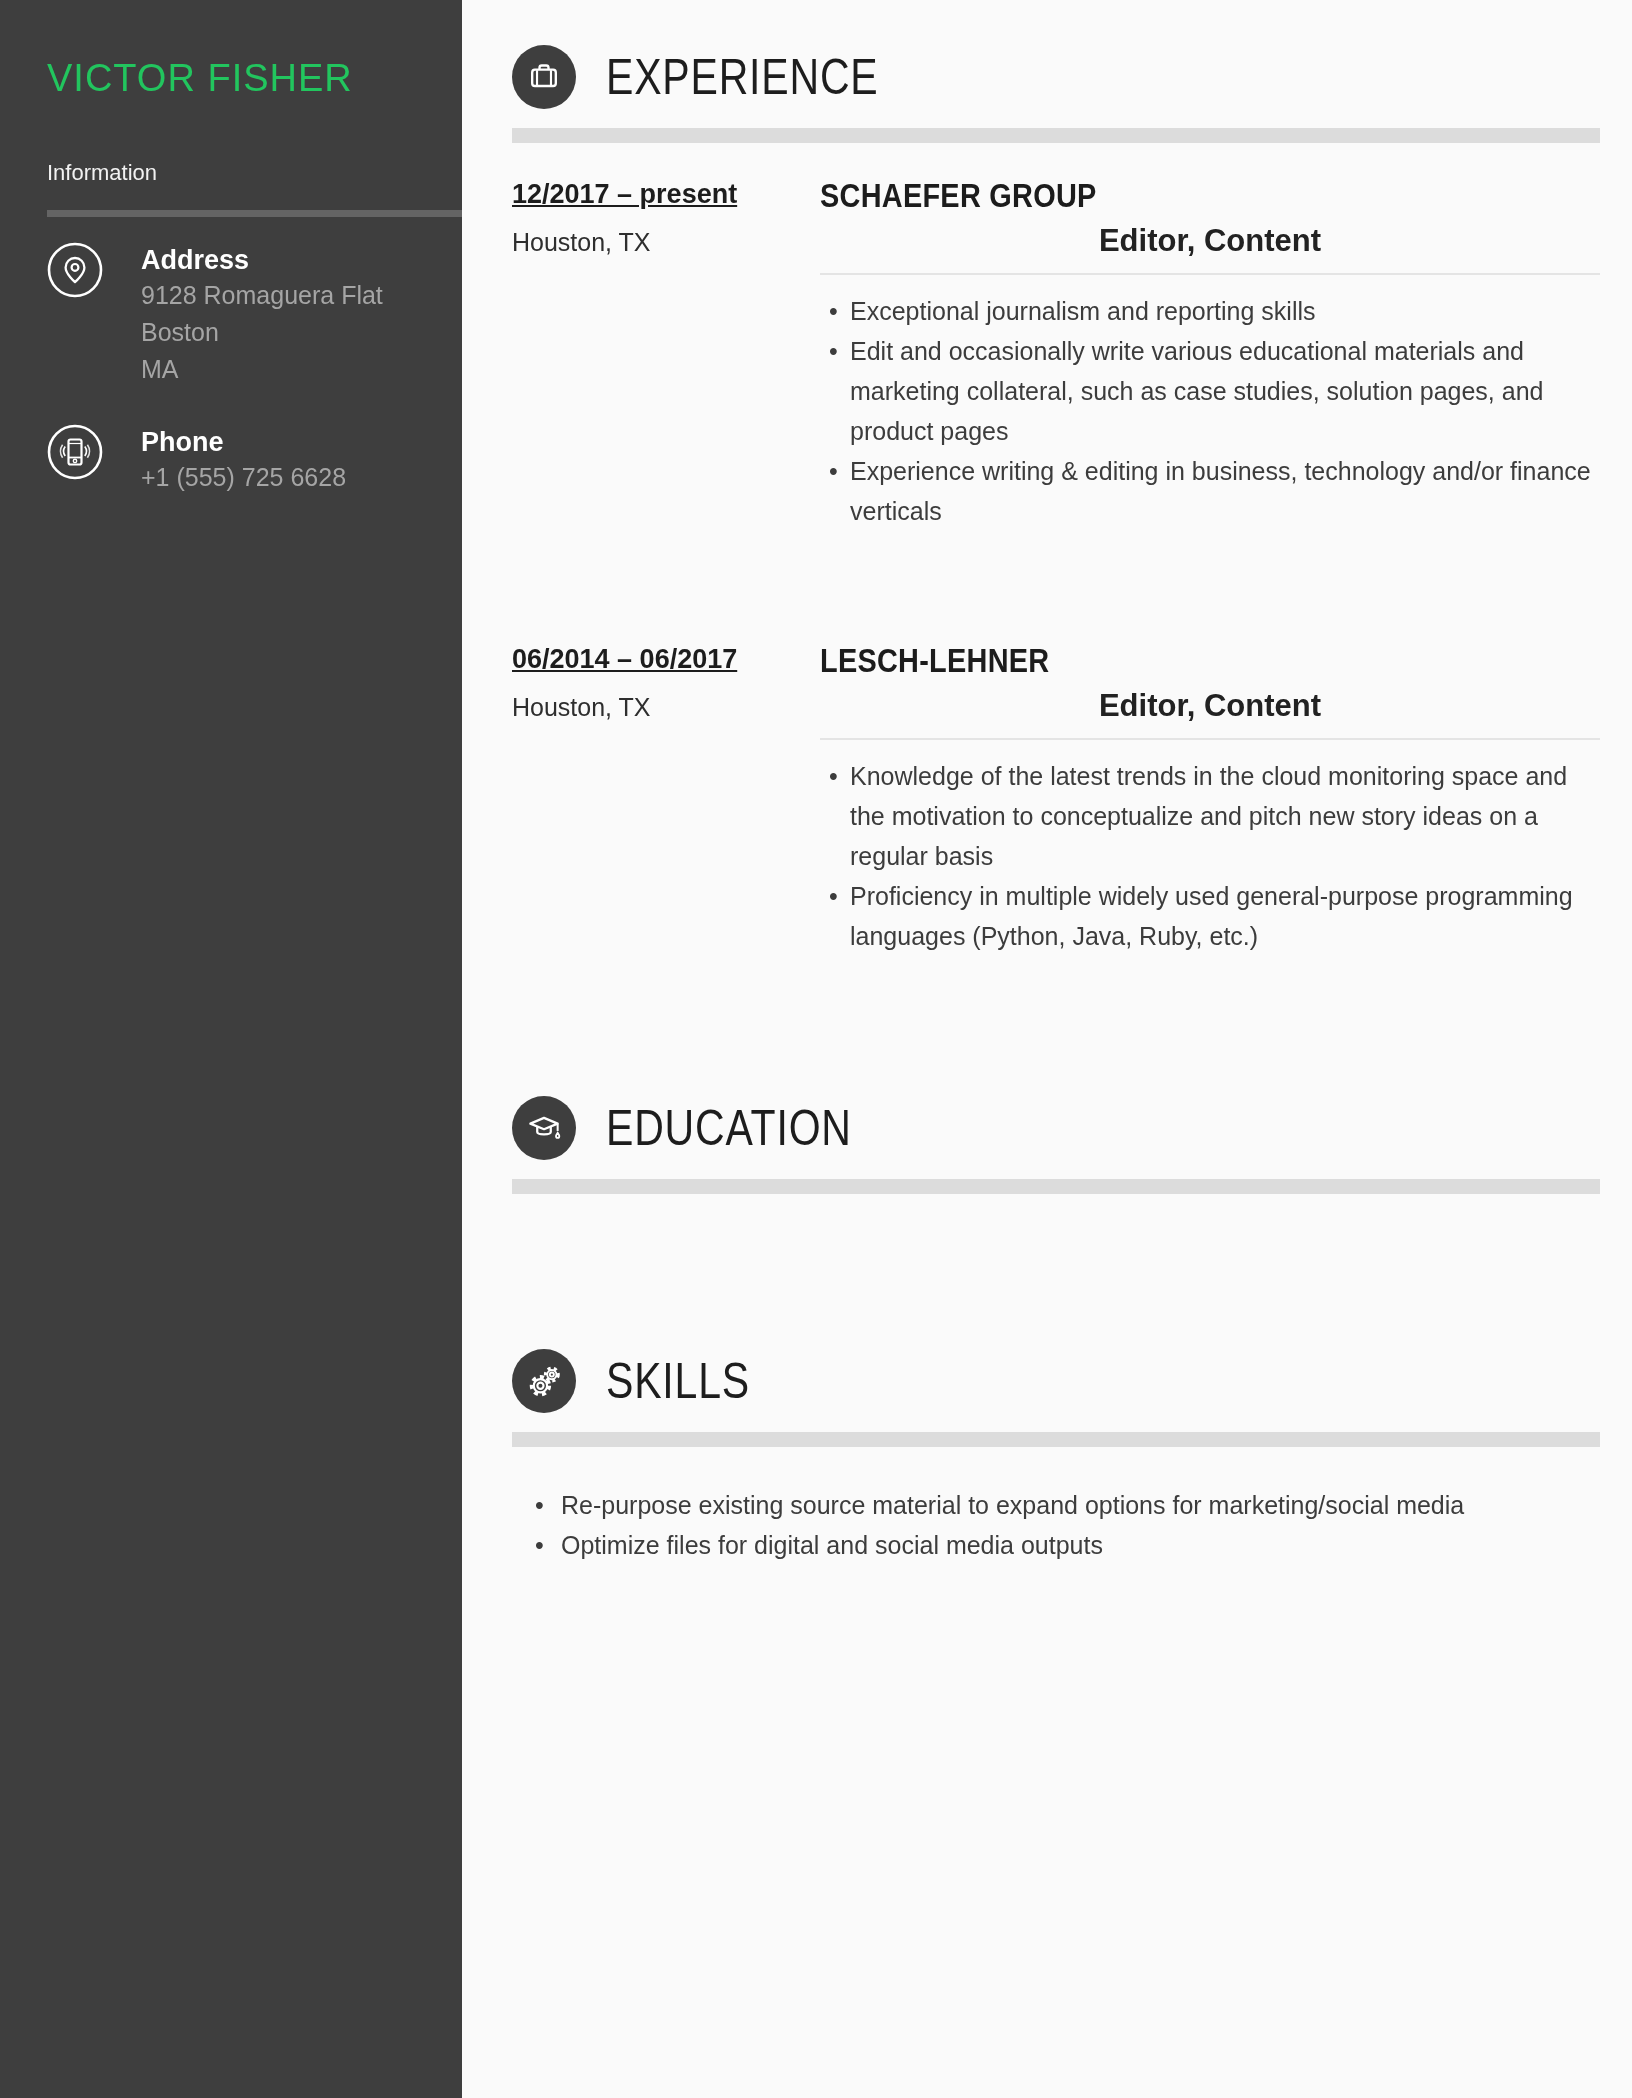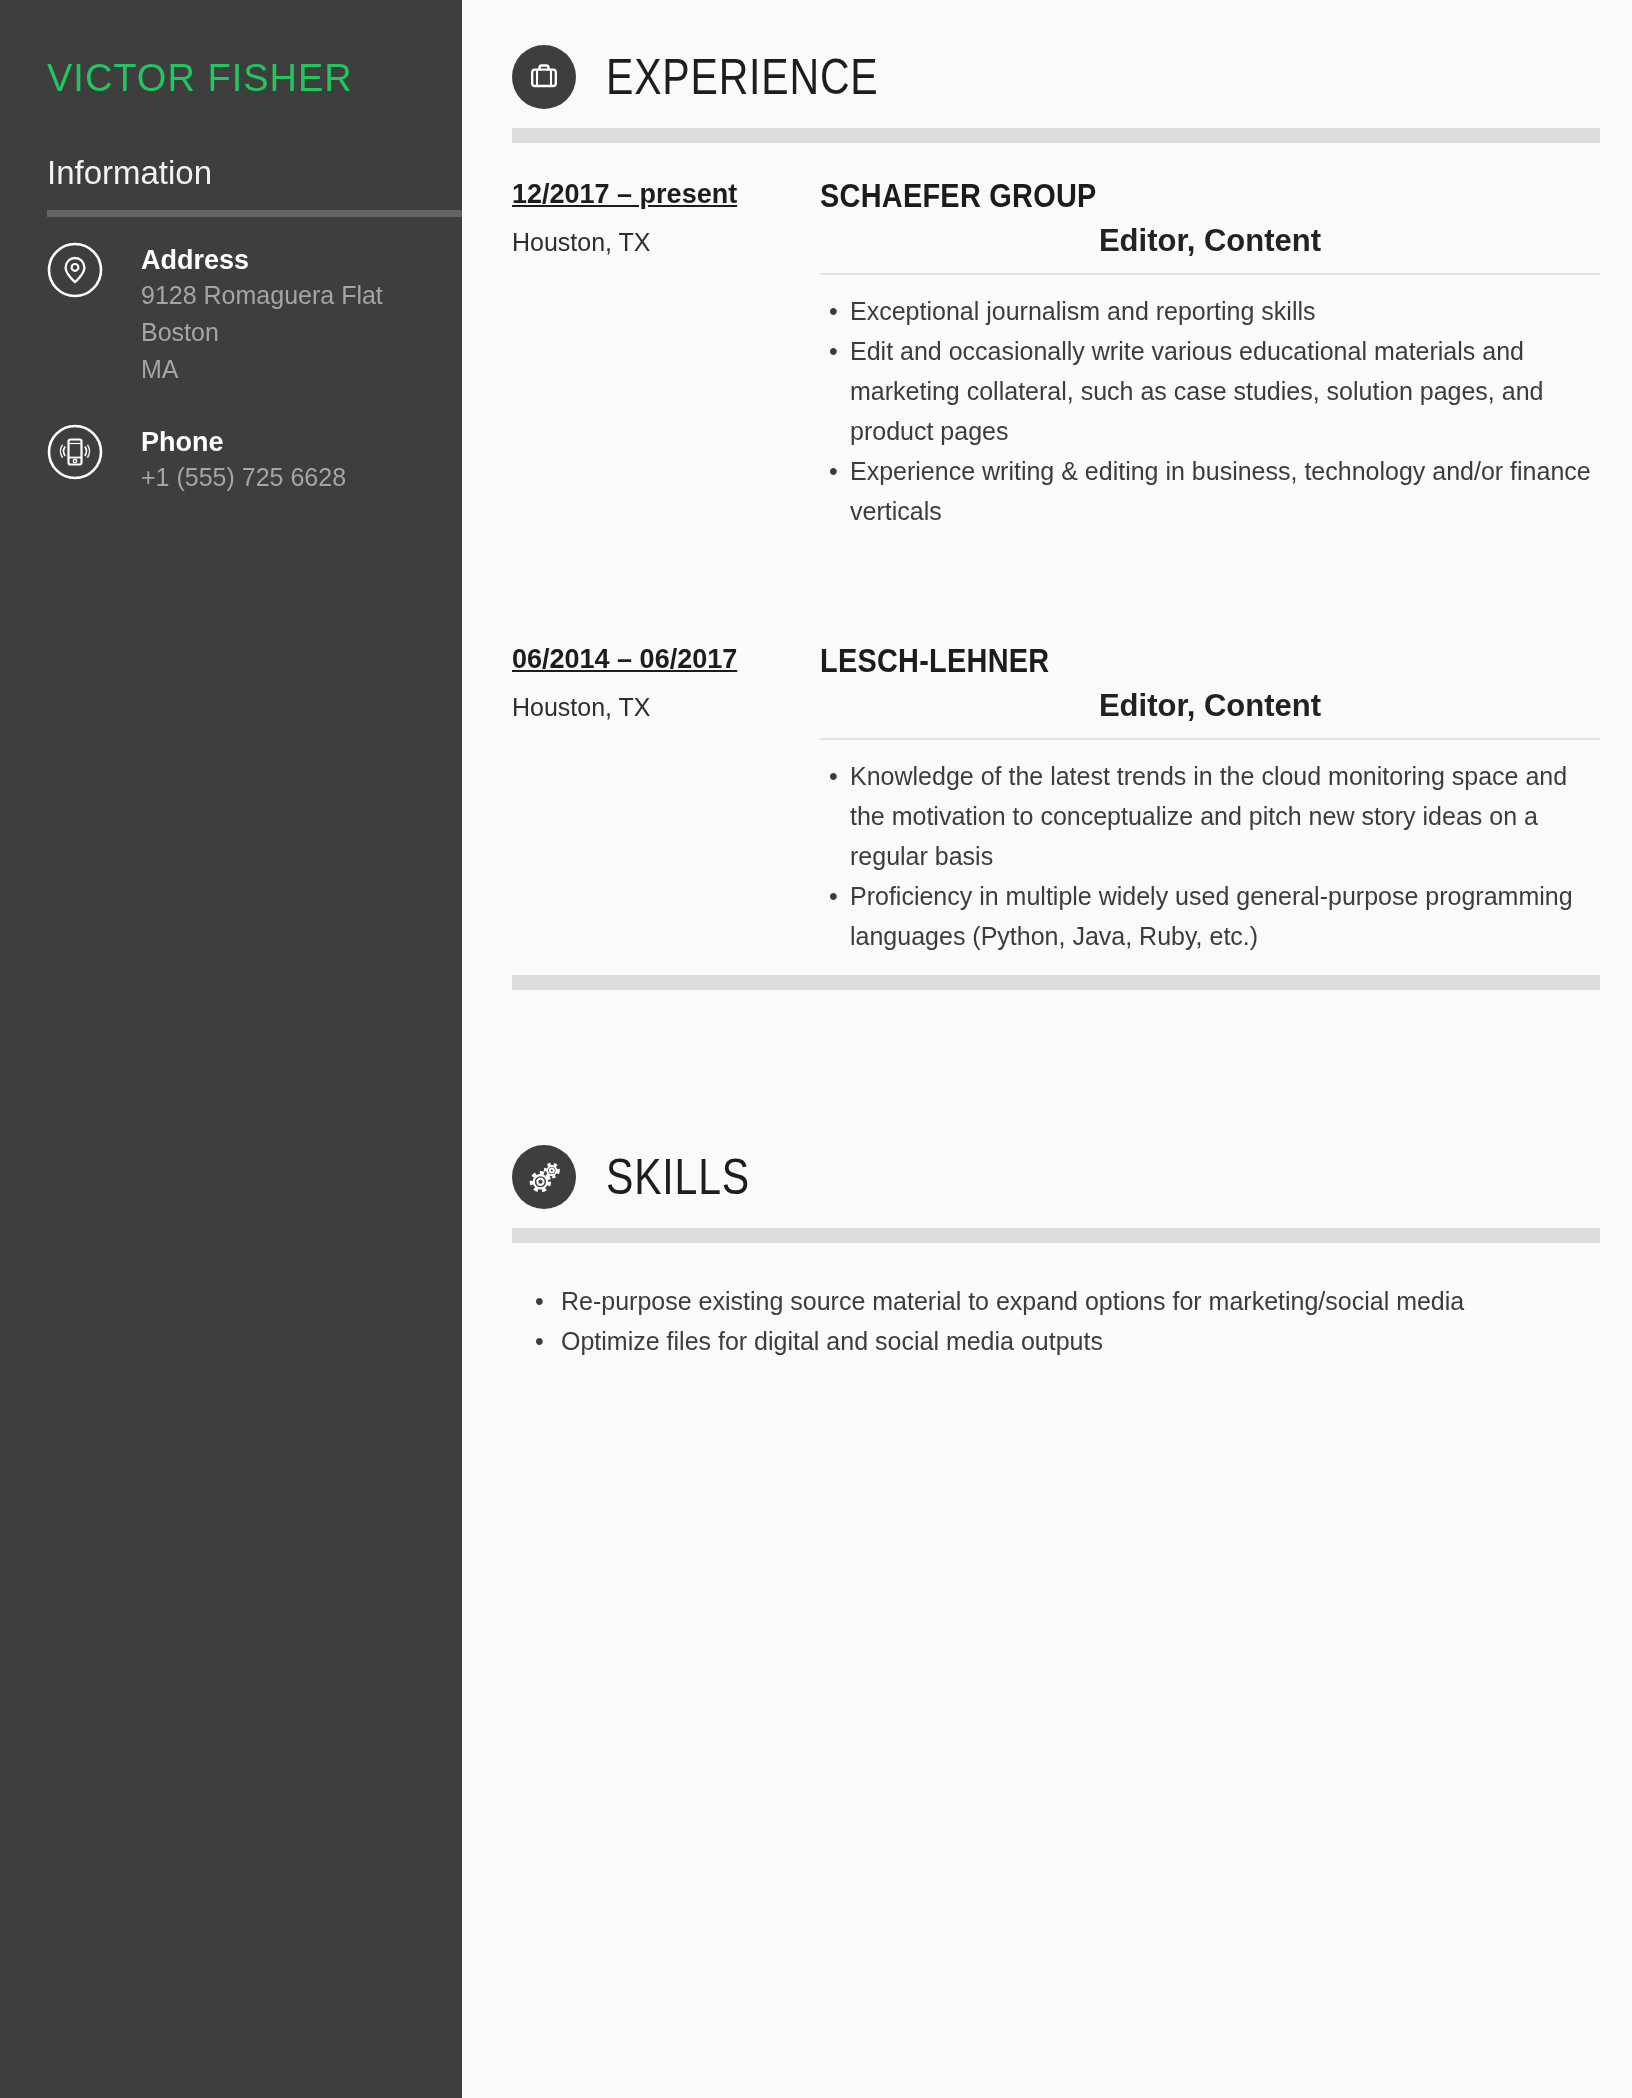--- a/index.html
+++ b/index.html
@@ -16,21 +16,21 @@
   .sidebar{
     width:462px;flex:none;box-sizing:border-box;
     background:#3e3e3e;color:#fff;
     padding:56px 0 0 47px;
   }
   .person-name{
     margin:0;font-size:38px;font-weight:400;letter-spacing:1px;color:#22c55e;
     line-height:44px;
   }
   .info-title{
-    margin-top:56px;font-size:33px;font-weight:400;color:#f2f2f2;line-height:34px;
+    margin-top:56px;font-size:22px;font-weight:400;color:#f2f2f2;line-height:34px;
   }
   .info-divider{
     margin-top:20px;height:7px;background:#646464;width:100%;
   }
   .info-item{display:flex;gap:38px;margin-top:25px;}
   .info-item.second{margin-top:36px;}
   .icircle{width:56px;height:56px;flex:none;display:block;}
   .info-text{padding-top:1px;}
   .info-label{font-size:27px;font-weight:700;color:#ffffff;line-height:34px;}
   .info-line{font-size:25px;color:#a5a5a5;line-height:37px;}
@@ -172,20 +172,31 @@
           <div class="entry-sep"></div>
           <ul class="bullets">
             <li>Knowledge of the latest trends in the cloud monitoring space and the motivation to conceptualize and pitch new story ideas on a regular basis</li>
             <li>Proficiency in multiple widely used general-purpose programming languages (Python, Java, Ruby, etc.)</li>
           </ul>
         </div>
       </div>
     </section>
 
     <section>
+      <div class="sec-head edu">
+        <span class="sec-icon">
+          <svg width="38" height="38" viewBox="0 0 32 32" fill="none" stroke="#ffffff">
+            <path d="M16 7.5 L27.5 12.3 L16 17 L4.5 12.3 Z" stroke-width="1.9" stroke-linejoin="round"></path>
+            <path d="M10.3 14.8 v4.6 c0 2.6 11.4 2.6 11.4 0 v-4.6" stroke-width="1.9"></path>
+            <path d="M27.5 12.3 v6.2" stroke-width="1.7"></path>
+            <path d="M27.5 20 c-0.9 1.3 -1.4 2.1 -1.4 2.9 a1.4 1.4 0 0 0 2.8 0 c0 -0.8 -0.5 -1.6 -1.4 -2.9 z" stroke-width="1.5"></path>
+          </svg>
+        </span>
+        <h2 class="sec-title">EDUCATION</h2>
+      </div>
       <div class="sec-bar"></div>
 
       <div class="entry">
         <div class="entry-meta"></div>
       </div>
     </section>
 
     <section>
       <div class="sec-head skills">
         <span class="sec-icon">

